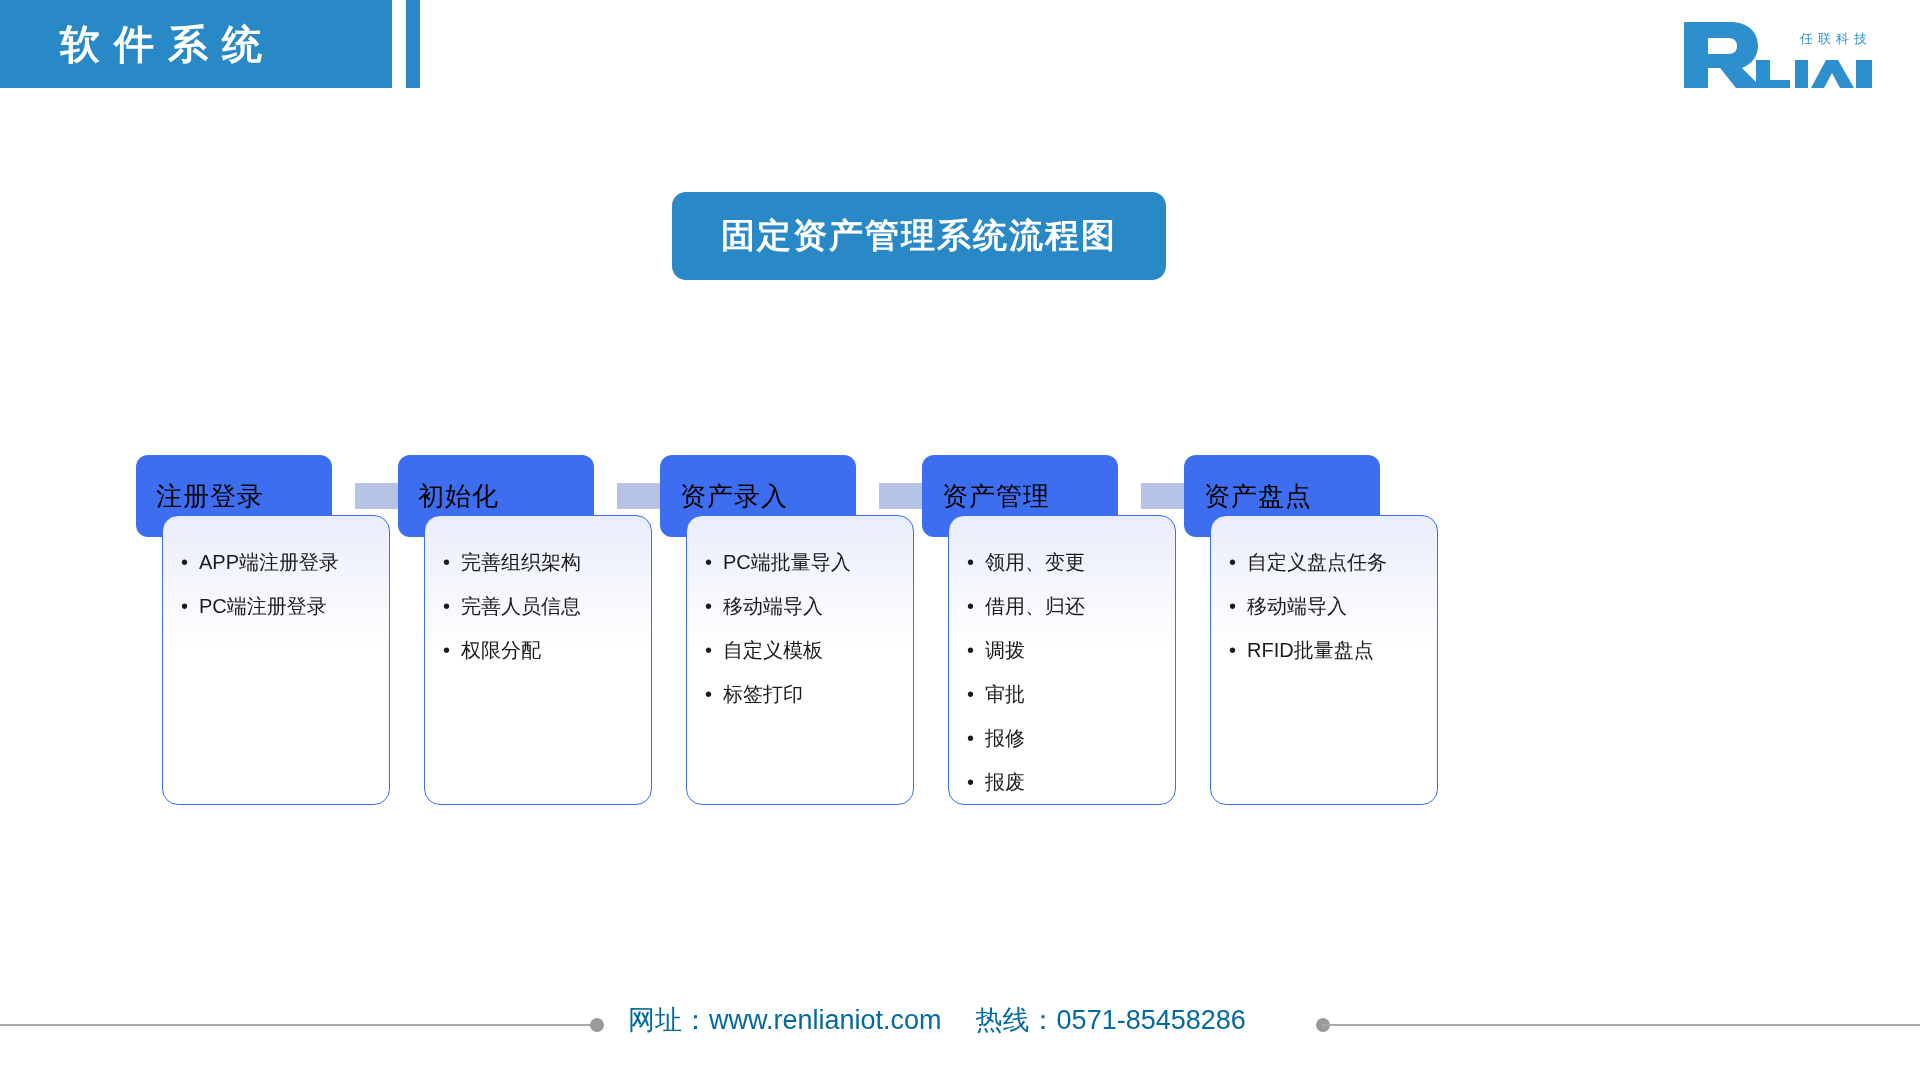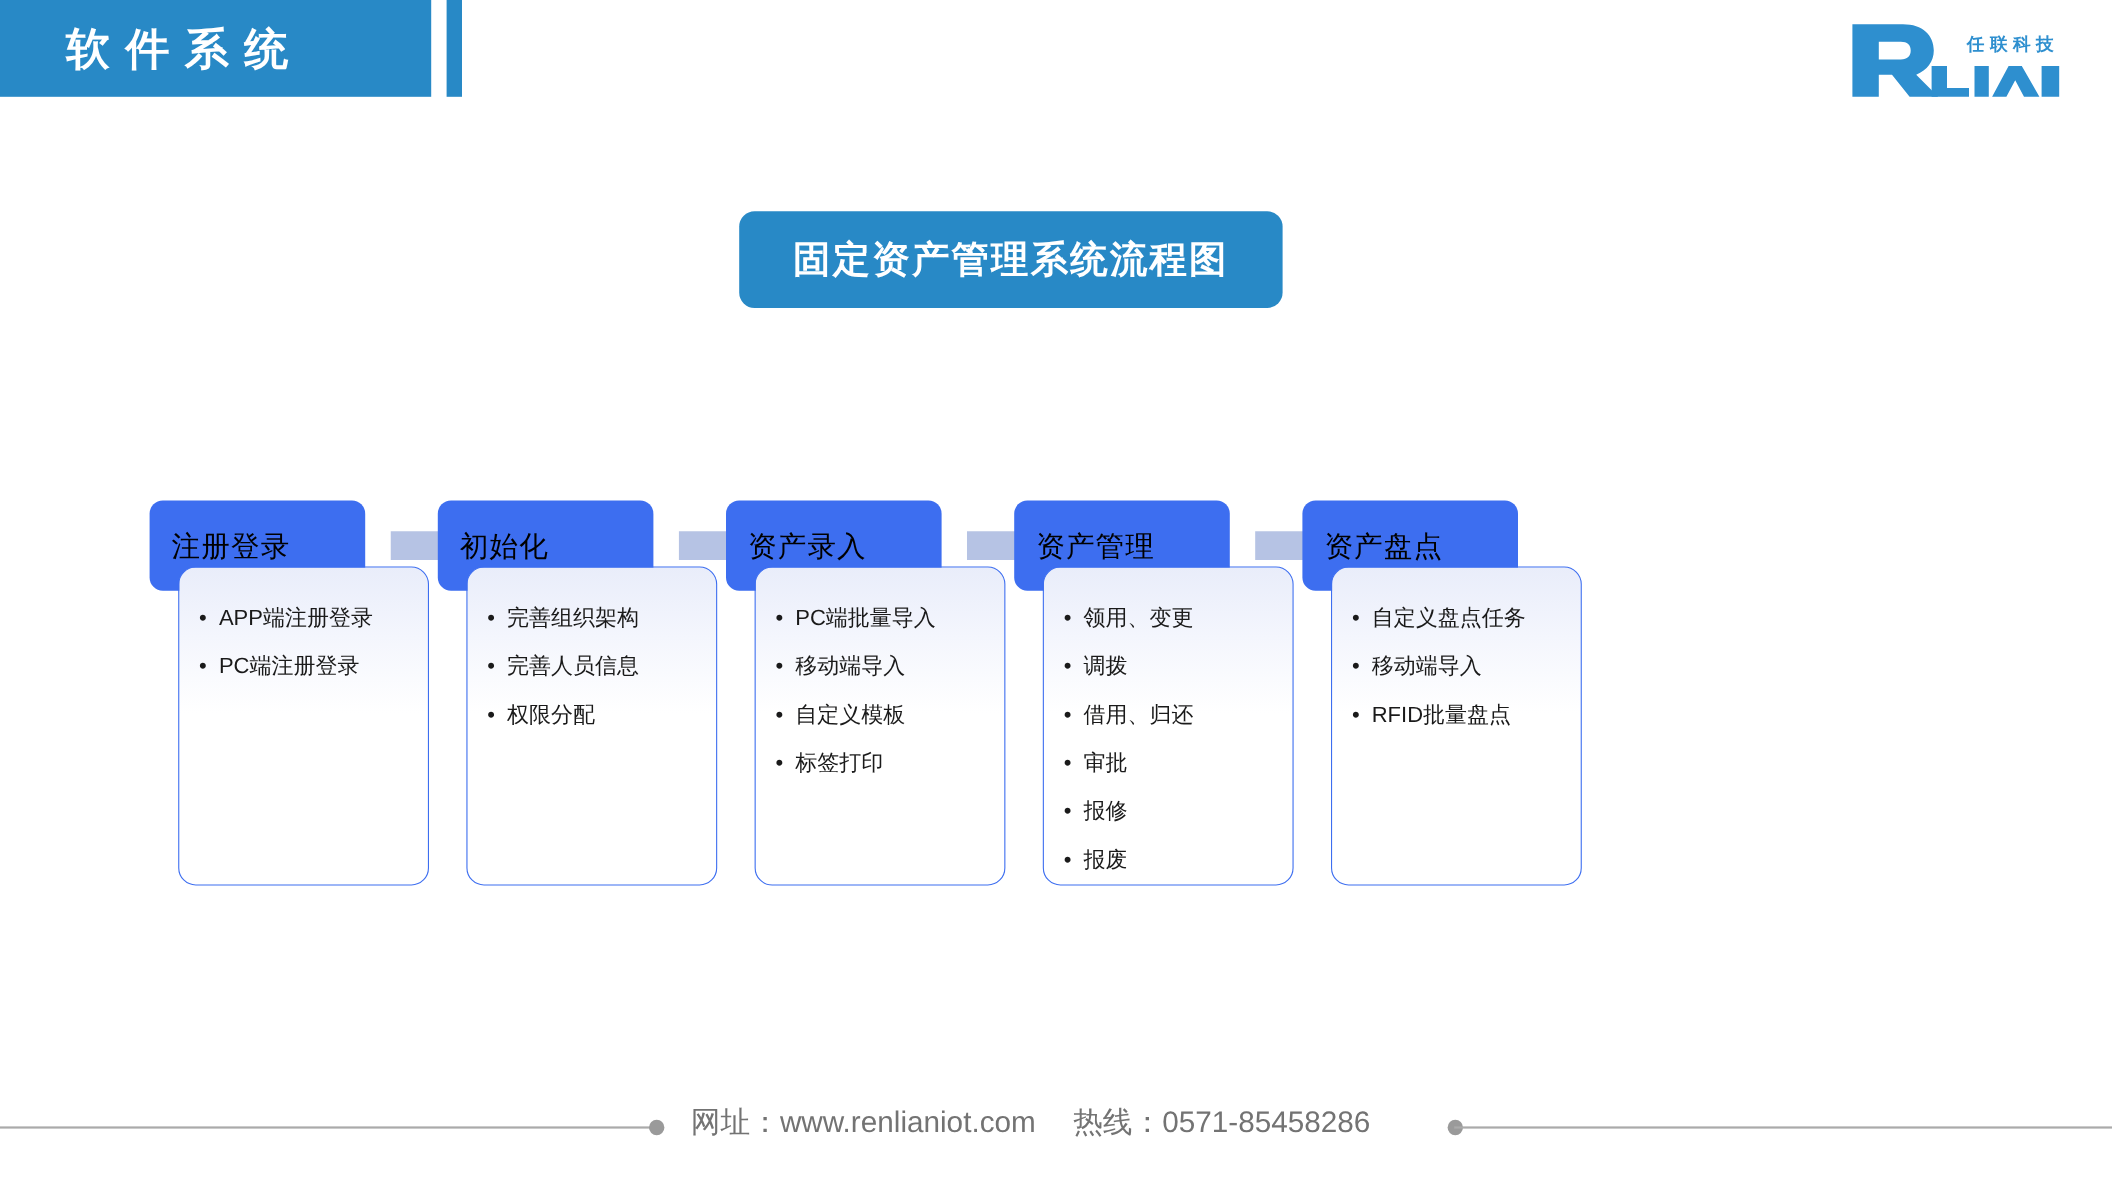--- a/index.html
+++ b/index.html
@@ -54,22 +54,22 @@
     top: 10px;
     width: 200px;
     height: 80px;
   }
   .logo svg { display: block; }
   .logo-cn {
     position: absolute;
     right: 6px;
     top: 20px;
     color: #2E8FCF;
-    font-size: 16px;
-    font-weight: 700;
+    font-size: 13px;
+    font-weight: 400;
     letter-spacing: 5px;
     white-space: nowrap;
   }
 
   
   .title-pill {
     position: absolute;
     left: 672px;
     top: 192px;
     width: 494px;
@@ -202,21 +202,21 @@
     background: #9A9A9A;
   }
   .footer-text {
     position: absolute;
     left: 628px;
     top: 42px;
     width: 680px;
     display: flex;
     align-items: center;
     gap: 34px;
-    color: #737373;
+    color: #0369a1;
     font-size: 27px;
     white-space: nowrap;
   }
 </style>
 </head>
 <body>
 
 <div class="slide">
 
   <div class="header-banner">
@@ -293,22 +293,22 @@
         <path d="M0 16 H44 V0 L74 29 L44 58 V42 H0 Z" fill="#B6C3E4"></path>
       </svg>
     </div>
 
     <div class="step" style="left:922px;">
       <div class="step-header">
         <div class="step-header-text">资产管理</div>
       </div>
       <div class="step-body">
         <div class="step-item">领用、变更</div>
+        <div class="step-item">借用、归还</div>
         <div class="step-item">调拨</div>
-        <div class="step-item">借用、归还</div>
         <div class="step-item">审批</div>
         <div class="step-item">报修</div>
         <div class="step-item">报废</div>
       </div>
     </div>
 
     <div class="arrow" style="left:1141px;">
       <svg width="74" height="58" viewBox="0 0 74 58">
         <path d="M0 16 H44 V0 L74 29 L44 58 V42 H0 Z" fill="#B6C3E4"></path>
       </svg>

